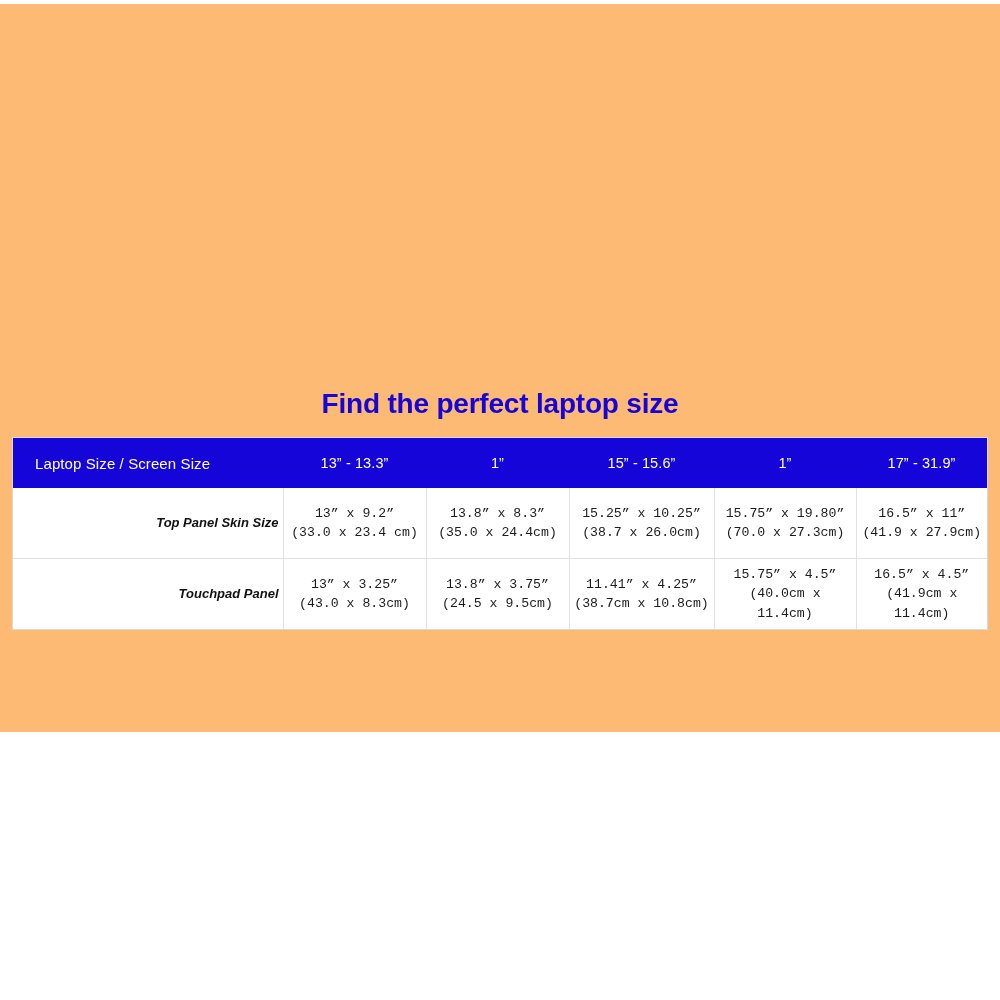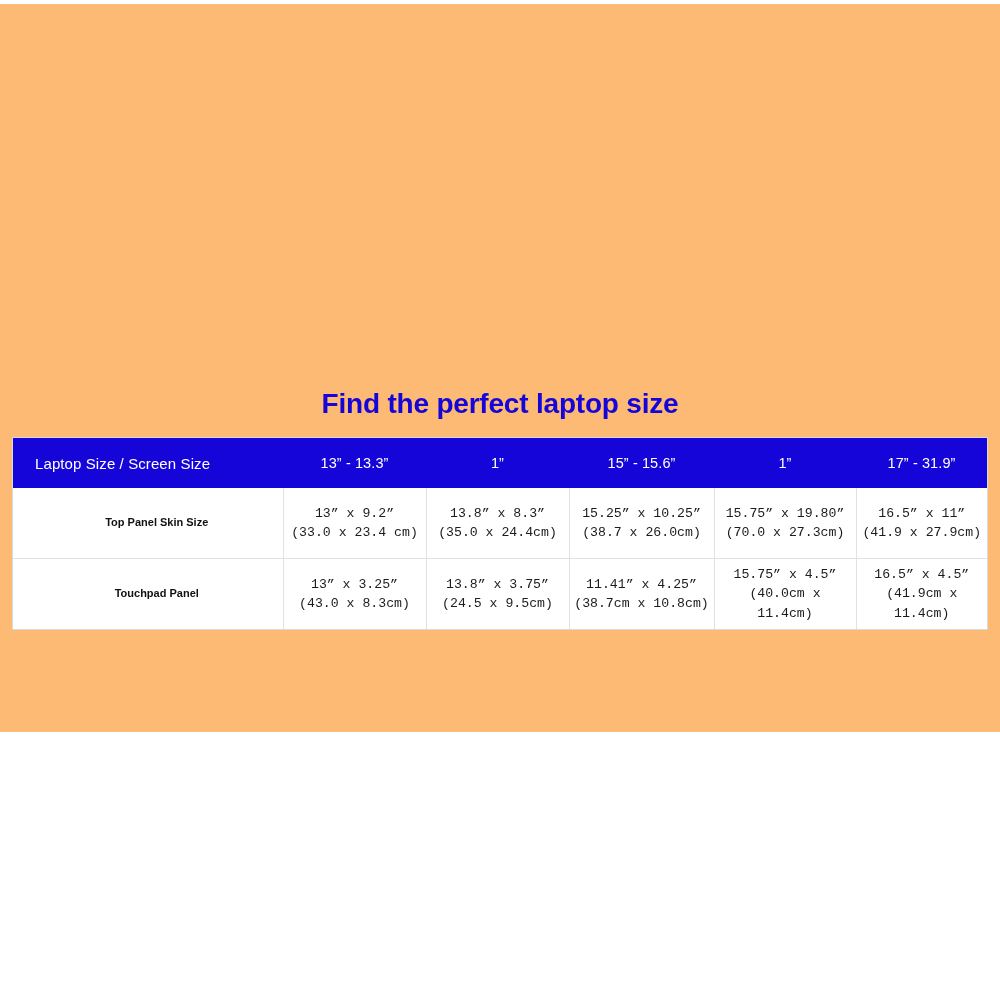--- a/index.html
+++ b/index.html
@@ -80,26 +80,27 @@
     border-left: 1px solid #e2e2e2;
     line-height: 1.45;
     padding: 6px 4px;
   }
 
   table.size-table tbody tr.row-top td {
     border-bottom: 1px solid #e2e2e2;
   }
 
   table.size-table tbody td.rowlabel {
-    text-align: center;
+    text-align: right;
     padding-left: 22px;
-    font-size: 11px;
+    font-size: 13px;
     font-weight: bold;
     color: #111111;
     border-left: none;
+    font-style: italic;
   }
 
   .cell-line {
     display: block;
     font-family: Liberation Mono, monospace;
   }
 </style>
 </head>
 <body>
 

